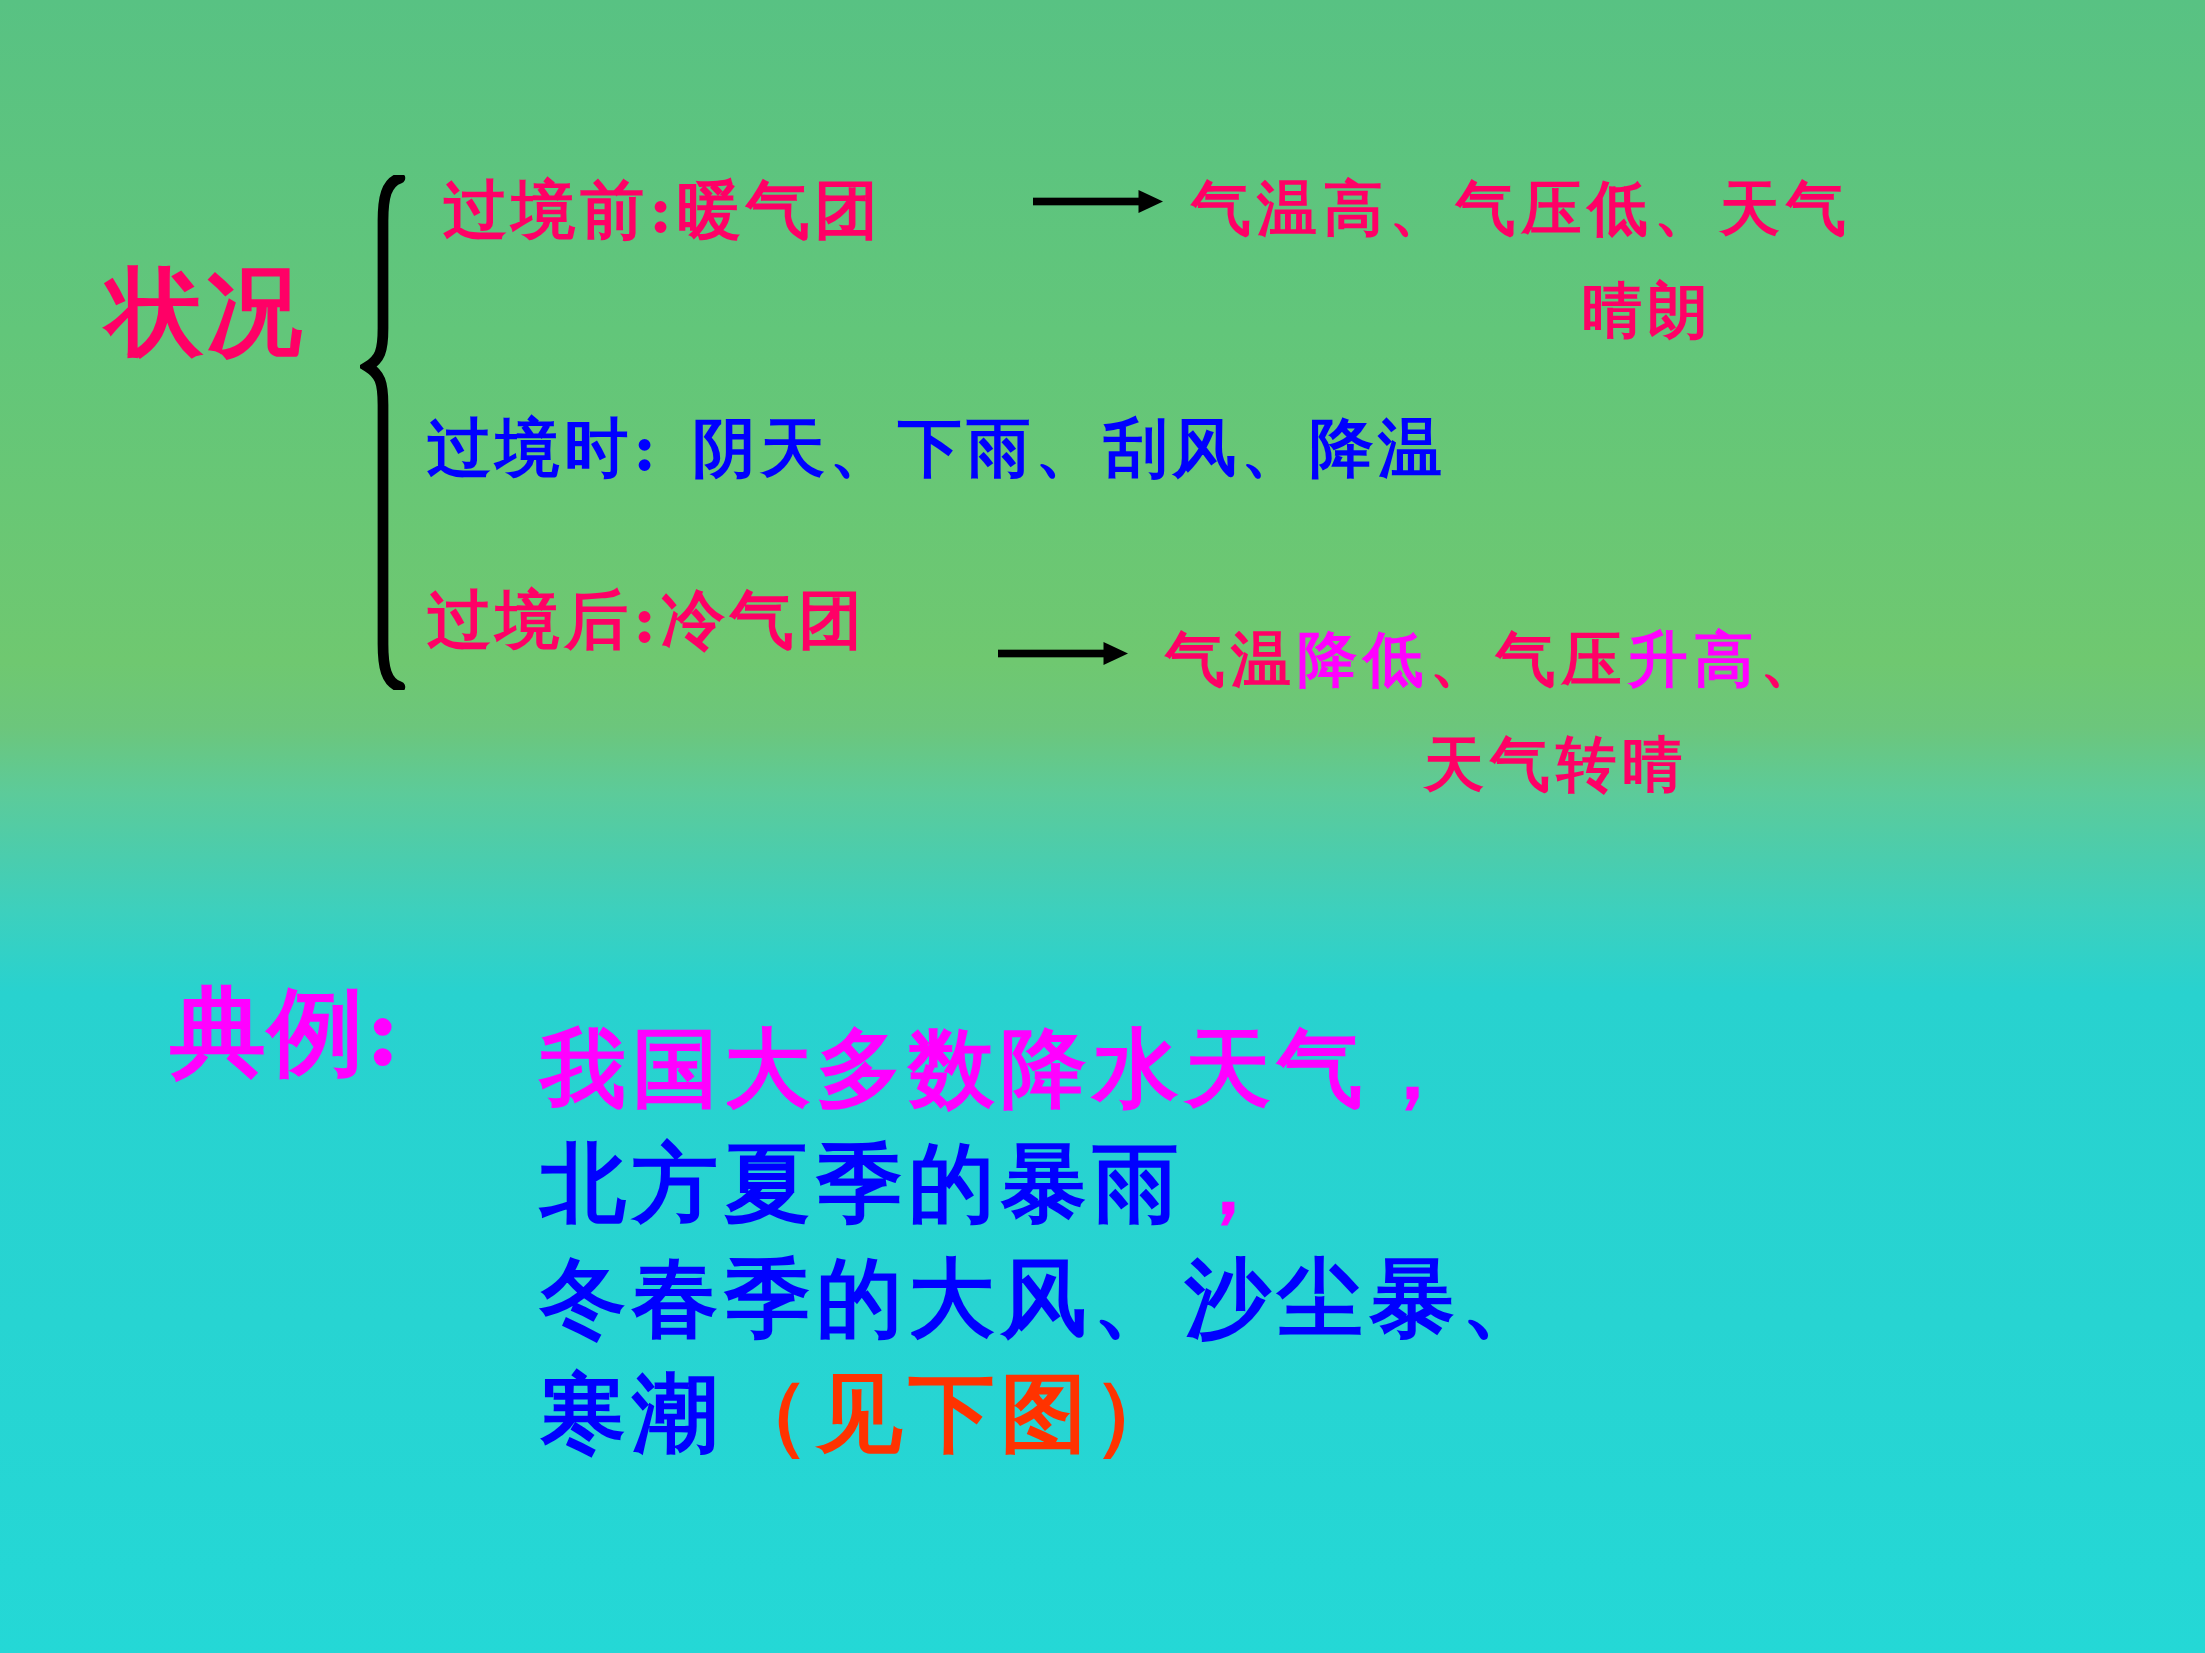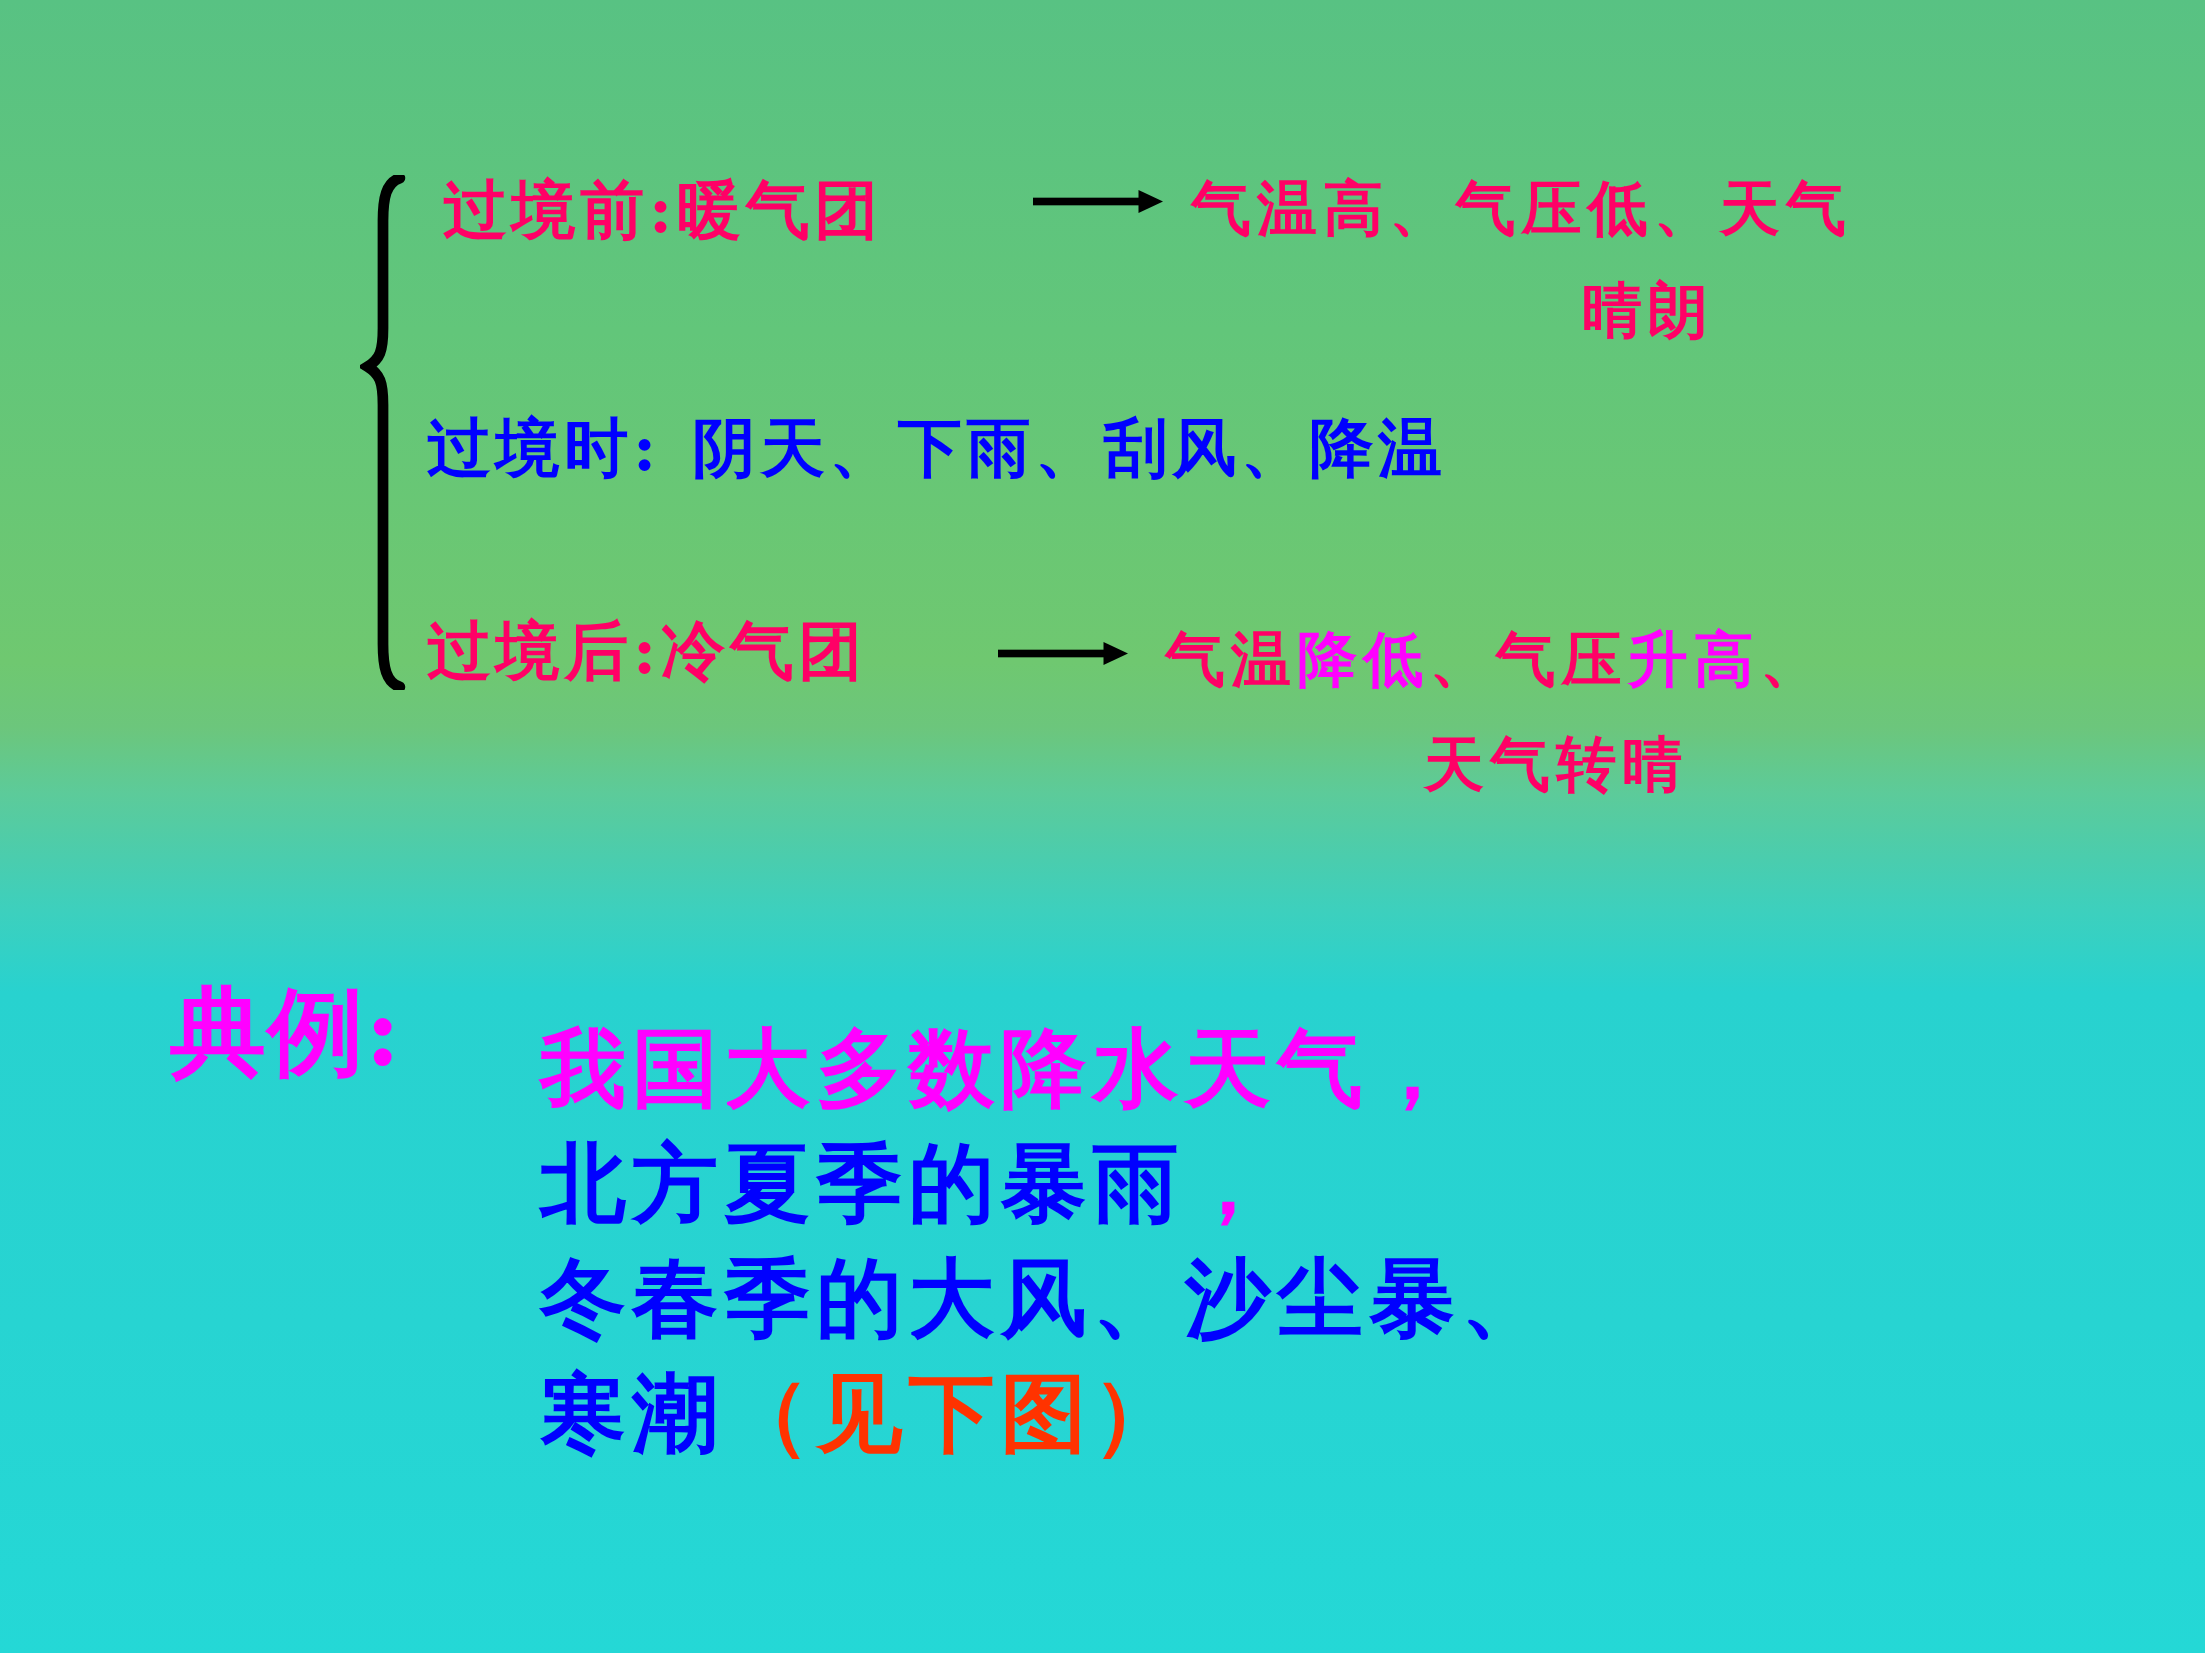--- a/index.html
+++ b/index.html
@@ -51,41 +51,42 @@
 <style>
   :root {
     --pink: #ff0066;
     --magenta: #ff00ff;
     --blue: #0000ff;
     --orange: #ff3300;
   }
 </style>
 
 <div class="abs title-block">
+  <span class="line">状况</span>
 </div>
 
 <svg class="abs brace" viewBox="0 0 60 672" preserveAspectRatio="none">
   <path d="M52 4 C 34 10, 30 30, 30 60 L 30 200 C 30 230, 26 240, 10 250 C 26 260, 30 270, 30 300 L 30 612 C 30 642, 34 662, 52 668" fill="none" stroke="#000" stroke-width="14" stroke-linecap="round"></path>
 </svg>
 
 <div class="abs row-label" style="left:443px; top:178px; color:var(--pink);">
   <span>过境前:</span><span>暖气团</span>
 </div>
 <svg class="abs arrow" style="left:1033px; top:190px; width:130px;" viewBox="0 0 170 30">
   <rect x="0" y="10" width="140" height="10" fill="#000"></rect>
   <polygon points="138,0 170,15 138,30" fill="#000"></polygon>
 </svg>
 <div class="abs row-value" style="left:1191px; top:178px; color:var(--pink);">气温高、气压低、天气</div>
 <div class="abs row-value" style="left:1582px; top:280px; color:var(--pink);">晴朗</div>
 
 <div class="abs row-label" style="left:427px; top:416px; color:var(--blue);">
   <span>过境时:</span><span style="display:inline-block; width:31px;"></span><span>阴天、下雨、刮风、降温</span>
 </div>
 
-<div class="abs row-label" style="left:427px; top:619px; color:var(--pink);">
+<div class="abs row-label" style="left:427px; top:588px; color:var(--pink);">
   <span>过境后:</span><span>冷气团</span>
 </div>
 <svg class="abs arrow" style="left:998px; top:642px; width:130px;" viewBox="0 0 170 30">
   <rect x="0" y="10" width="140" height="10" fill="#000"></rect>
   <polygon points="138,0 170,15 138,30" fill="#000"></polygon>
 </svg>
 <div class="abs row-value" style="left:1165px; top:629px;">
   <span style="color:var(--pink);">气温</span><span style="color:var(--magenta);">降低</span><span style="color:var(--pink);">、气压</span><span style="color:var(--magenta);">升高</span><span style="color:var(--pink);">、</span>
 </div>
 <div class="abs row-value" style="left:1424px; top:734px; color:var(--pink);">天气转晴</div>

